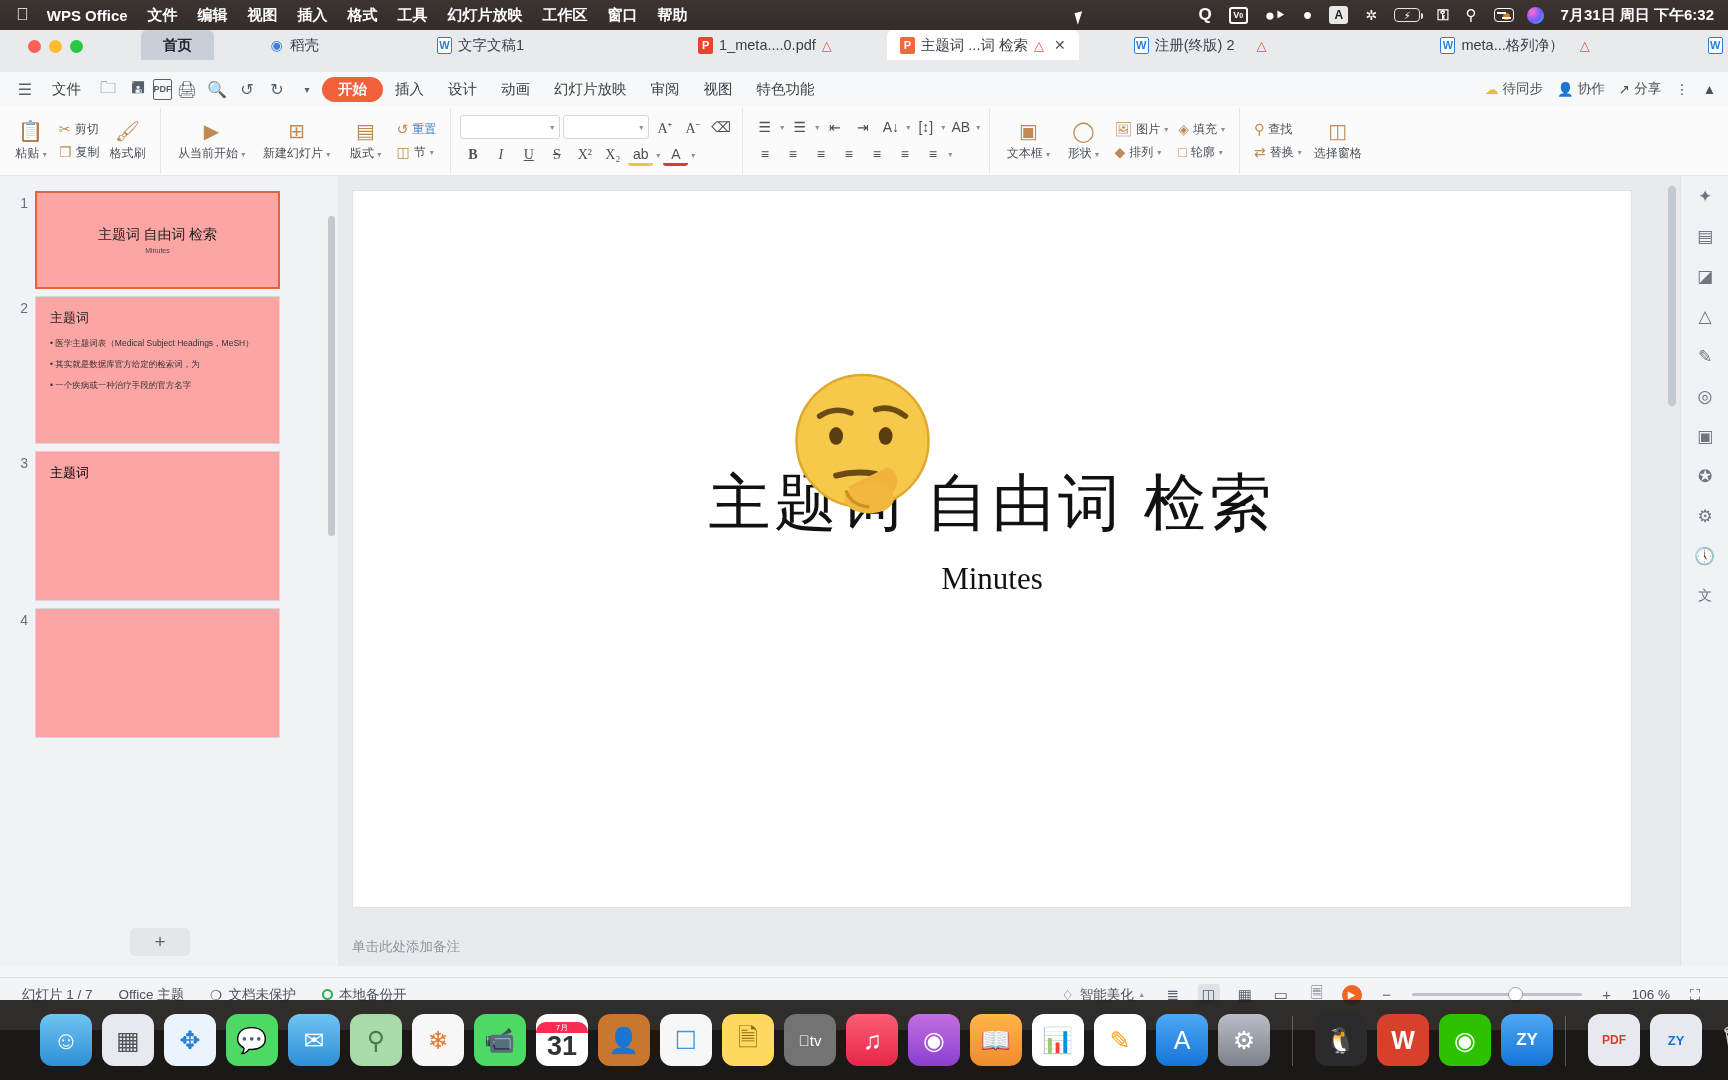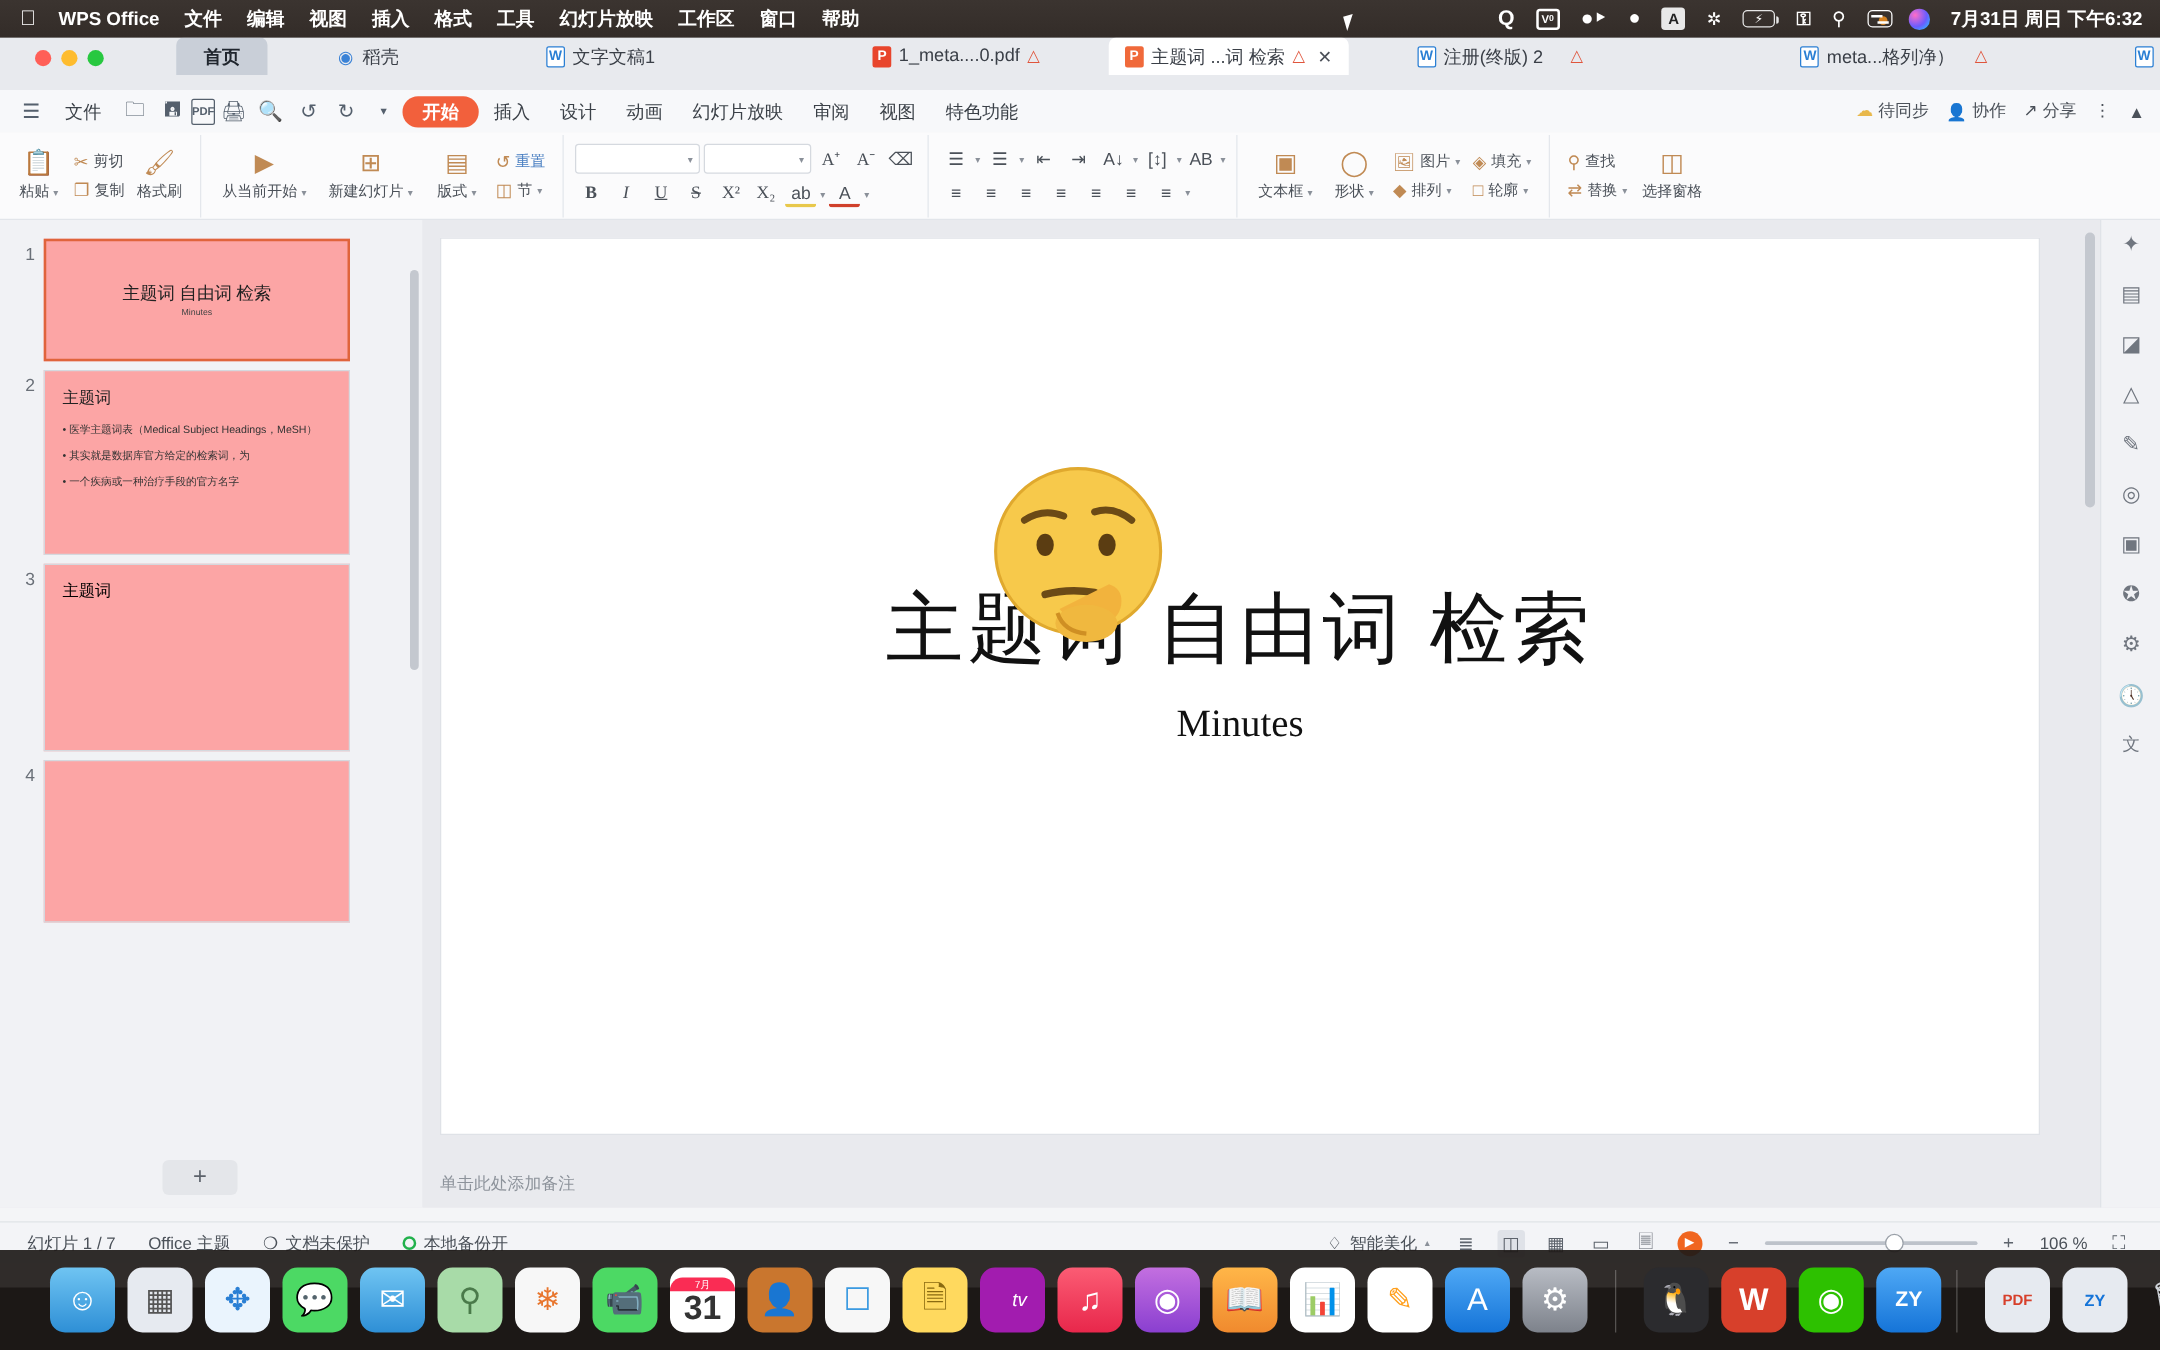--- a/index.html
+++ b/index.html
@@ -609,21 +609,21 @@
       <div class="di" style="background:#a8dba8;color:#4a7a4a;">⚲</div>
       <div class="di" style="background:#f7f7f7;color:#e8762e;">❄</div>
       <div class="di" style="background:#4cd964;">📹</div>
       <div class="di" style="background:#fff;color:#333;flex-direction:column;font-size:9px;">
         <span style="background:#fa2c54;color:#fff;width:100%;text-align:center;font-size:8px;border-radius:10px 10px 0 0;">7月</span>
         <span style="font-size:27px;font-weight:bold;line-height:26px;">31</span>
       </div>
       <div class="di" style="background:#c9762e;">👤</div>
       <div class="di" style="background:#f7f7f7;color:#3b9ae1;">☐</div>
       <div class="di" style="background:#ffd95e;color:#8a6a10;">🗎</div>
-      <div class="di" style="background:#a21caf;font-size:15px;font-style:italic;">tv</div>
+      <div class="di" style="background:#737373;font-size:15px;">tv</div>
       <div class="di" style="background:linear-gradient(180deg,#fb5c74,#e8274b);">♫</div>
       <div class="di" style="background:linear-gradient(180deg,#c36fe0,#8a3fd0);">◉</div>
       <div class="di" style="background:linear-gradient(180deg,#ffb648,#f08a2e);">📖</div>
       <div class="di" style="background:#fff;color:#4cd964;">📊</div>
       <div class="di" style="background:#fff;color:#ff9f1c;">✎</div>
       <div class="di" style="background:linear-gradient(180deg,#4ea8f5,#1574d8);">A</div>
       <div class="di" style="background:linear-gradient(180deg,#b8bcc4,#7d828b);">⚙</div>
       <span class="divider-dock"></span>
       <div class="di" style="background:#2b2b2e;color:#fff;">🐧</div>
       <div class="di" style="background:#d7402b;font-weight:bold;">W</div>

